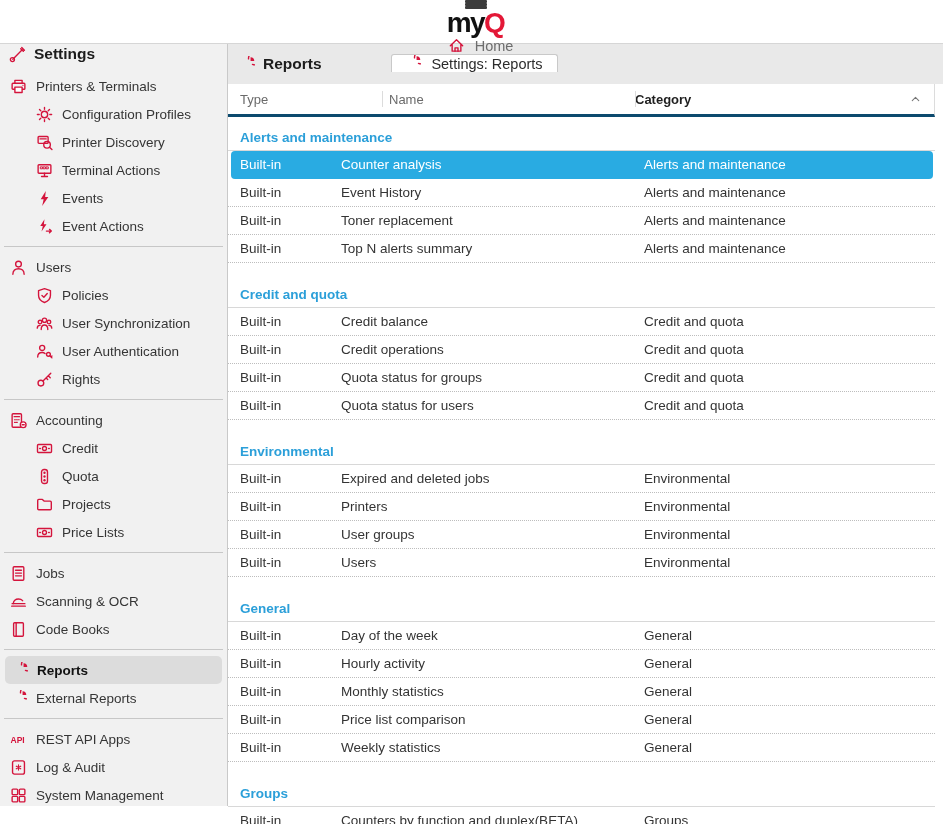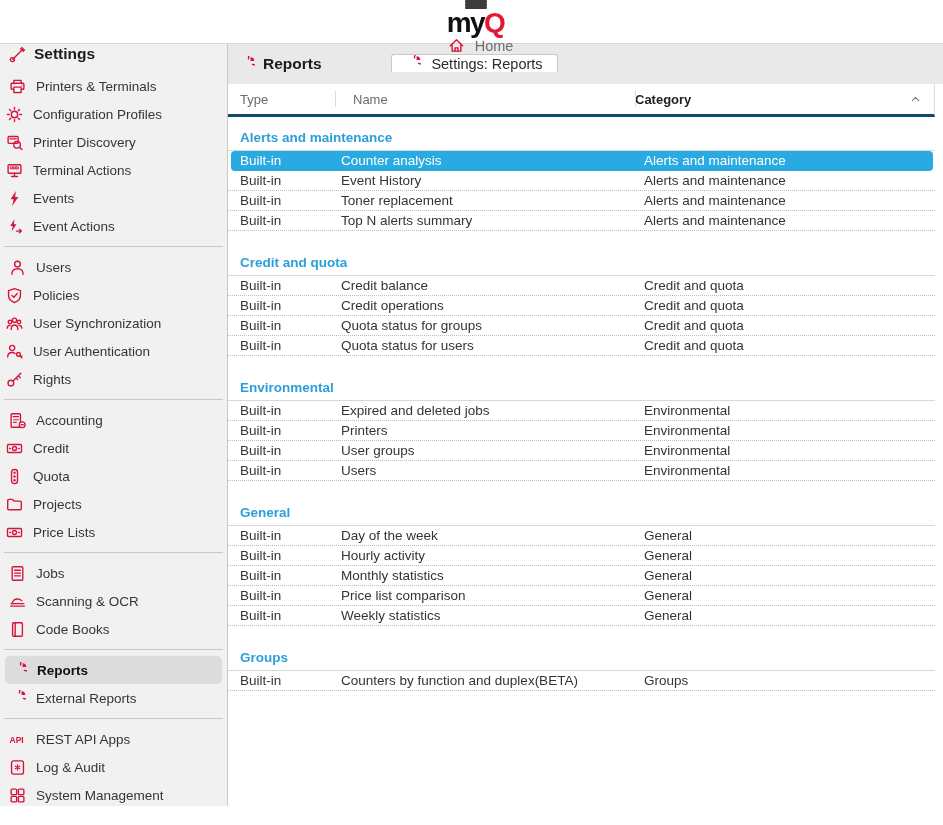--- a/index.html
+++ b/index.html
@@ -23,49 +23,49 @@
     border-radius:3px 3px 0 0;padding:0 14px 0 12px;color:#2b2b2b;height:45px;position:relative;top:0px;}
   .t-icon{display:flex;align-items:center;color:var(--red);}
 
   
   .sidebar{position:absolute;left:0;top:32px;width:228px;height:774px;background:var(--side-bg);
     border-right:1px solid #c9c9c9;overflow:hidden;}
   .side-title{display:flex;align-items:center;padding:13px 0 9px 9px;font-size:15.5px;
     font-weight:bold;color:#1c1c1c;gap:8px;}
   .side-title .icon{color:var(--red);display:flex;}
   .side-item{height:28px;display:flex;align-items:center;font-size:13.5px;color:#353535;cursor:pointer;}
-  .side-item .icon{width:18px;display:flex;justify-content:flex-start;color:var(--red);flex:none;margin-right:9px;}
+  .side-item .icon{width:18px;display:flex;justify-content:center;color:var(--red);flex:none;margin-right:9px;}
   .side-item .lbl{white-space:nowrap;overflow:hidden;text-overflow:ellipsis;}
   .side-item.lvl0{padding-left:9px;}
-  .side-item.lvl1{padding-left:6px;}
+  .side-item.lvl1{padding-left:35px;}
   .side-item.selected{background:var(--sel-item);border-radius:5px;margin:0 5px;
     padding-left:5px;font-weight:bold;color:#111;}
   .divider{height:1px;background:#c7c7c7;margin:6px 4px;}
 
   
   .main{position:absolute;left:228px;top:44px;width:715px;height:781px;background:#fff;}
   .main-header{height:40px;background:var(--head-bg);display:flex;align-items:center;
     gap:8px;padding-left:10px;font-size:15.5px;font-weight:bold;color:#1c1c1c;}
   .main-header .icon{color:var(--red);display:flex;}
 
   .thead{height:33px;margin-right:8px;border-bottom:3px solid #0c4a6e;border-right:1px solid #dcdcdc;
     display:grid;grid-template-columns:107px 300px 1fr;align-items:center;font-size:13px;color:#6a6a6a;}
   .th{position:relative;height:100%;display:flex;align-items:center;cursor:pointer;}
   .th-type{padding-left:12px;}
-  .th-name{padding-left:18px;}
+  .th-name{padding-left:7px;margin-left:47px;}
   .th-cat{padding-left:0;color:#1f1f1f;font-weight:600;}
   .th-name::before,.th-cat::before{content:"";position:absolute;left:0;top:7px;bottom:7px;width:1px;background:#dcdcdc;}
   .sort{position:absolute;right:12px;top:50%;transform:translateY(-50%);color:#777;display:flex;}
 
   .tbody{height:707px;overflow:hidden;}
   .t-group{padding-top:24px;}
   .t-group:first-child{padding-top:13px;}
   .g-head{color:var(--blue);font-weight:bold;font-size:13.5px;margin:0 0 5px 12px;}
   .t-rows{border-top:1px solid #d8d8d8;margin-right:8px;}
-  .t-row{height:20px;display:grid;grid-template-columns:101px 303px 1fr;align-items:center;
+  .t-row{height:28px;display:grid;grid-template-columns:101px 303px 1fr;align-items:center;
     padding-left:12px;border-bottom:1px dotted var(--dot);font-size:13.5px;color:#343434;cursor:pointer;}
   .t-row .cell{white-space:nowrap;overflow:hidden;}
   .t-row.selected{background:var(--sel-row);color:#fff;border-radius:4px;margin-left:3px;
     margin-right:2px;padding-left:9px;border-bottom:1px dotted transparent;}
 </style>
 </head>
 <body>
 
 <div class="topbar">
   <div class="hamburger">

